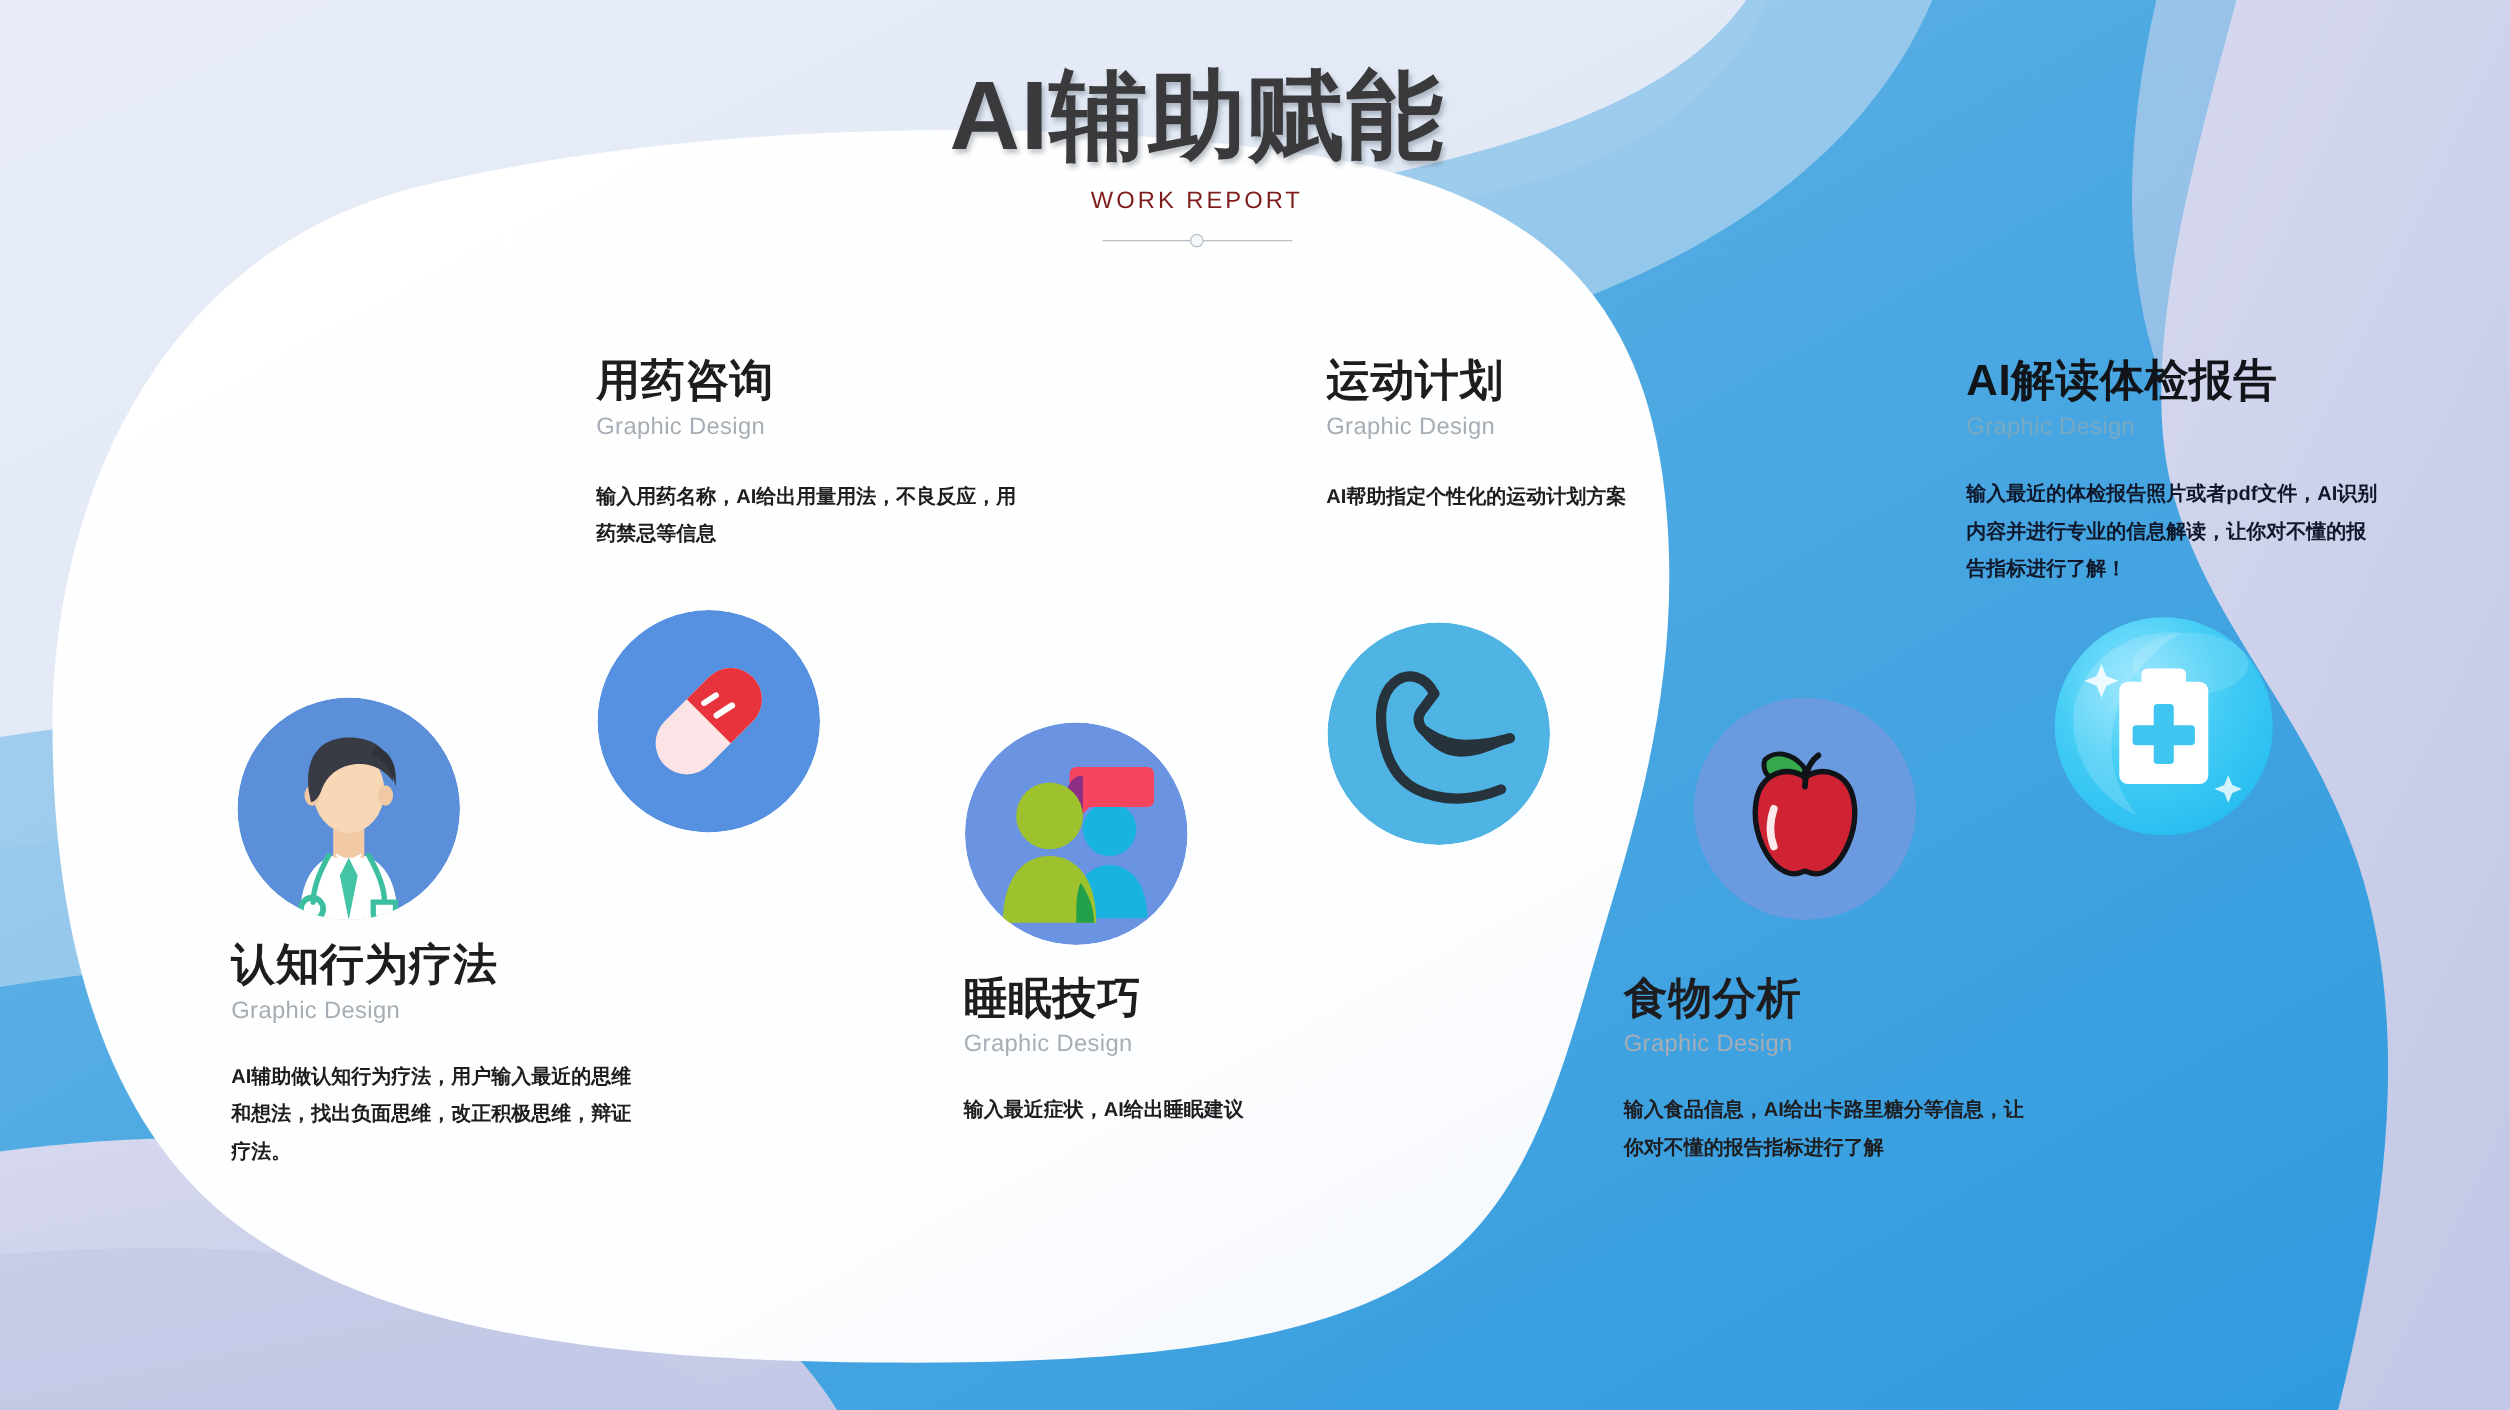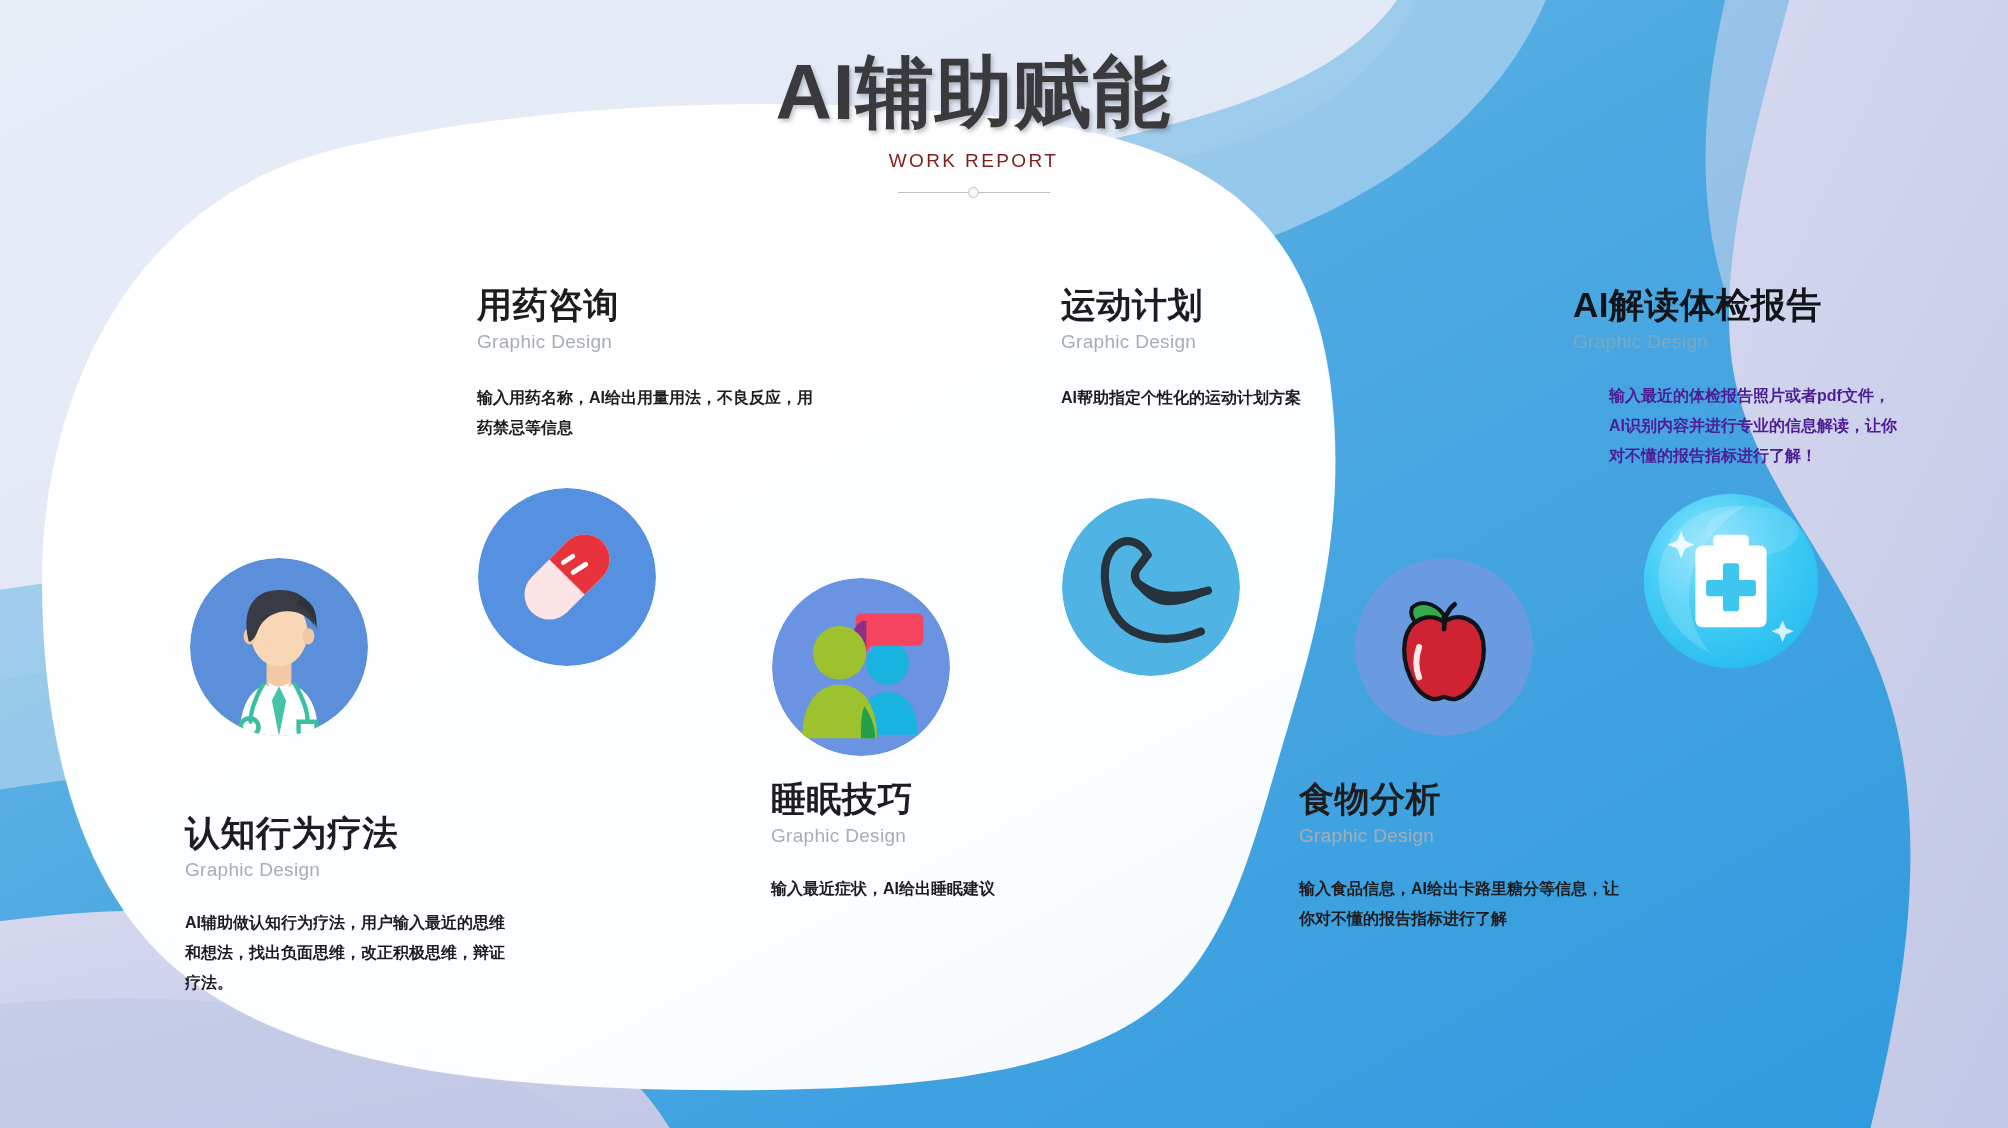--- a/index.html
+++ b/index.html
@@ -27,21 +27,20 @@
   }
 
   
   .title-block {
     position: absolute;
     left: 0;
     top: 52px;
     width: 1915px;
     text-align: center;
     z-index: 6;
-    padding-left: 16px;
   }
   .slide-title {
     font-size: 78px;
     font-weight: 700;
     letter-spacing: 1px;
     color: #3a3a3c;
     line-height: 1.05;
     text-shadow: 2px 3px 4px rgba(40,55,70,0.30);
     margin: 0;
   }
@@ -98,21 +97,21 @@
   .txt .body {
     font-size: 16px;
     color: #1d1d20;
     line-height: 30px;
     margin-top: 30px;
     font-weight: 600;
   }
   
   .txt.on-blue .head { color: #111418; }
   .txt.on-blue .sub  { color: #e7b27a; opacity: .30; }
-  .txt.on-blue .body { color: #4c1d95; margin-left: 36px; }
+  .txt.on-blue .body { color: #0f172a; }
 
   
   .icon-wrap {
     position: absolute;
     z-index: 5;
   }
   .icon-circle {
     width: 100%;
     height: 100%;
     border-radius: 50%;
@@ -216,21 +215,21 @@
     <div class="sub">Graphic Design</div>
     <div class="body" style="white-space:nowrap;">AI帮助指定个性化的运动计划方案</div>
   </div>
 
   <div class="txt on-blue" style="left:1573px; top:285px; width:330px;">
     <div class="head">AI解读体检报告</div>
     <div class="sub">Graphic Design</div>
     <div class="body" style="margin-top:28px;">输入最近的体检报告照片或者pdf文件，AI识别内容并进行专业的信息解读，让你对不懂的报告指标进行了解！</div>
   </div>
 
-  <div class="txt" style="left:185px; top:813px; width:330px;">
+  <div class="txt" style="left:185px; top:752px; width:330px;">
     <div class="head">认知行为疗法</div>
     <div class="sub">Graphic Design</div>
     <div class="body" style="margin-top:27px;">AI辅助做认知行为疗法，用户输入最近的思维和想法，找出负面思维，改正积极思维，辩证疗法。</div>
   </div>
 
   <div class="txt" style="left:771px; top:779px; width:300px;">
     <div class="head">睡眠技巧</div>
     <div class="sub">Graphic Design</div>
     <div class="body" style="white-space:nowrap; margin-top:27px;">输入最近症状，AI给出睡眠建议</div>
   </div>

